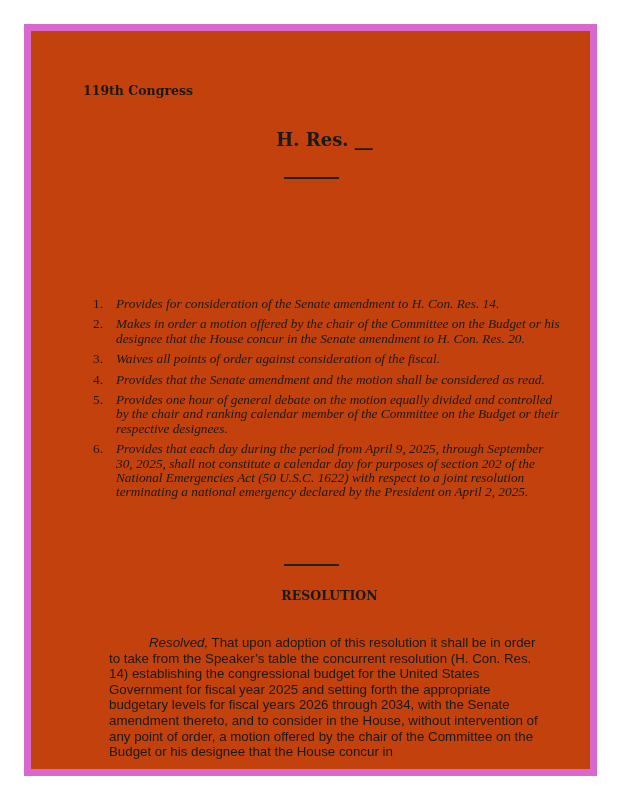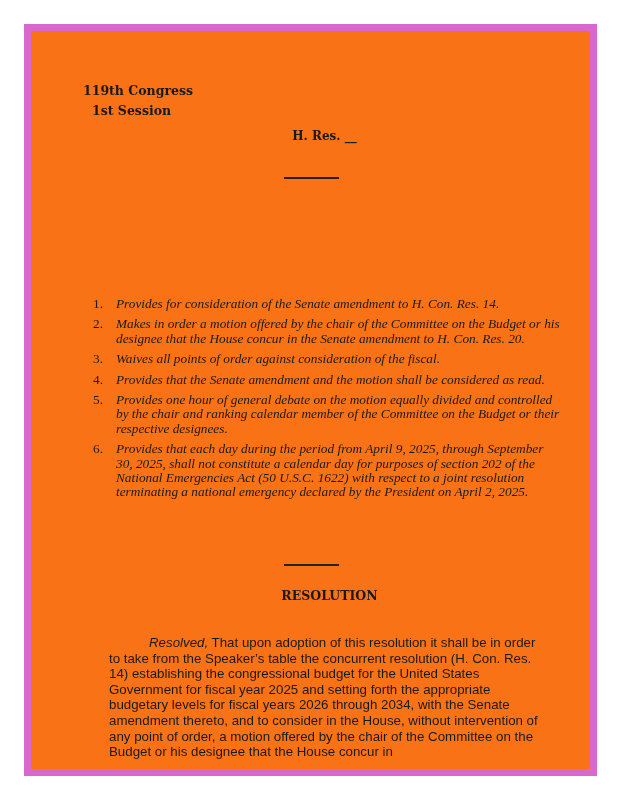--- a/index.html
+++ b/index.html
@@ -15,41 +15,41 @@
       font-family: "DejaVu Serif", "Liberation Serif", serif;
       color: #1a1a1a;
     }
     .page-frame {
       position: absolute;
       left: 24px;
       top: 24px;
       width: 559px;
       height: 738px;
       border: 7px solid #d968cc;
-      background: #f97316;
+      background: #c2410c;
     }
     .congress {
       position: absolute;
       left: 52px;
       top: 50px;
       font-weight: bold;
       font-size: 12.5px;
       line-height: 20px;
     }
     .congress .session {
       padding-left: 9px;
     }
     .hres {
       position: absolute;
       left: 0;
       right: 0;
       top: 98px;
       text-align: center;
       font-weight: bold;
-      font-size: 12px;
+      font-size: 18px;
       padding-left: 28px;
     }
     .rule {
       position: absolute;
       height: 1.5px;
       background: #222222;
       width: 55px;
     }
     .rule-1 { left: 253px; top: 146px; }
     .rule-2 { left: 253px; top: 533px; }
@@ -114,21 +114,20 @@
       font-style: italic;
     }
   </style>
 </head>
 <body>
 
 <div class="page-frame">
 
   <div class="congress">
     <div>119th Congress</div>
-    <div class="session">1st Session</div>
   </div>
 
   <div class="hres">H. Res. __</div>
 
   <div class="rule rule-1"></div>
 
 
   <ol class="provisions">
     <li>
       <span class="num">1.</span>

